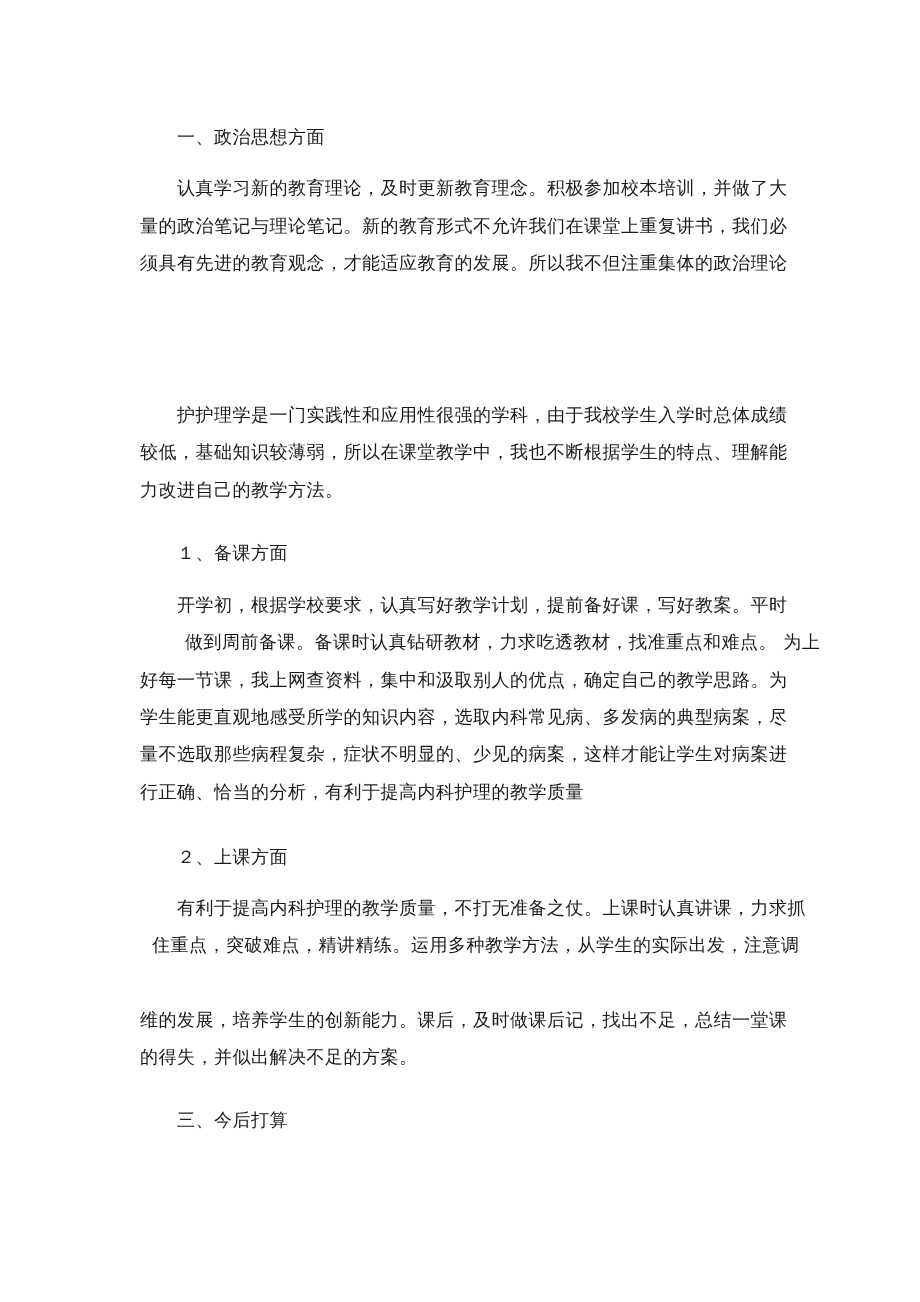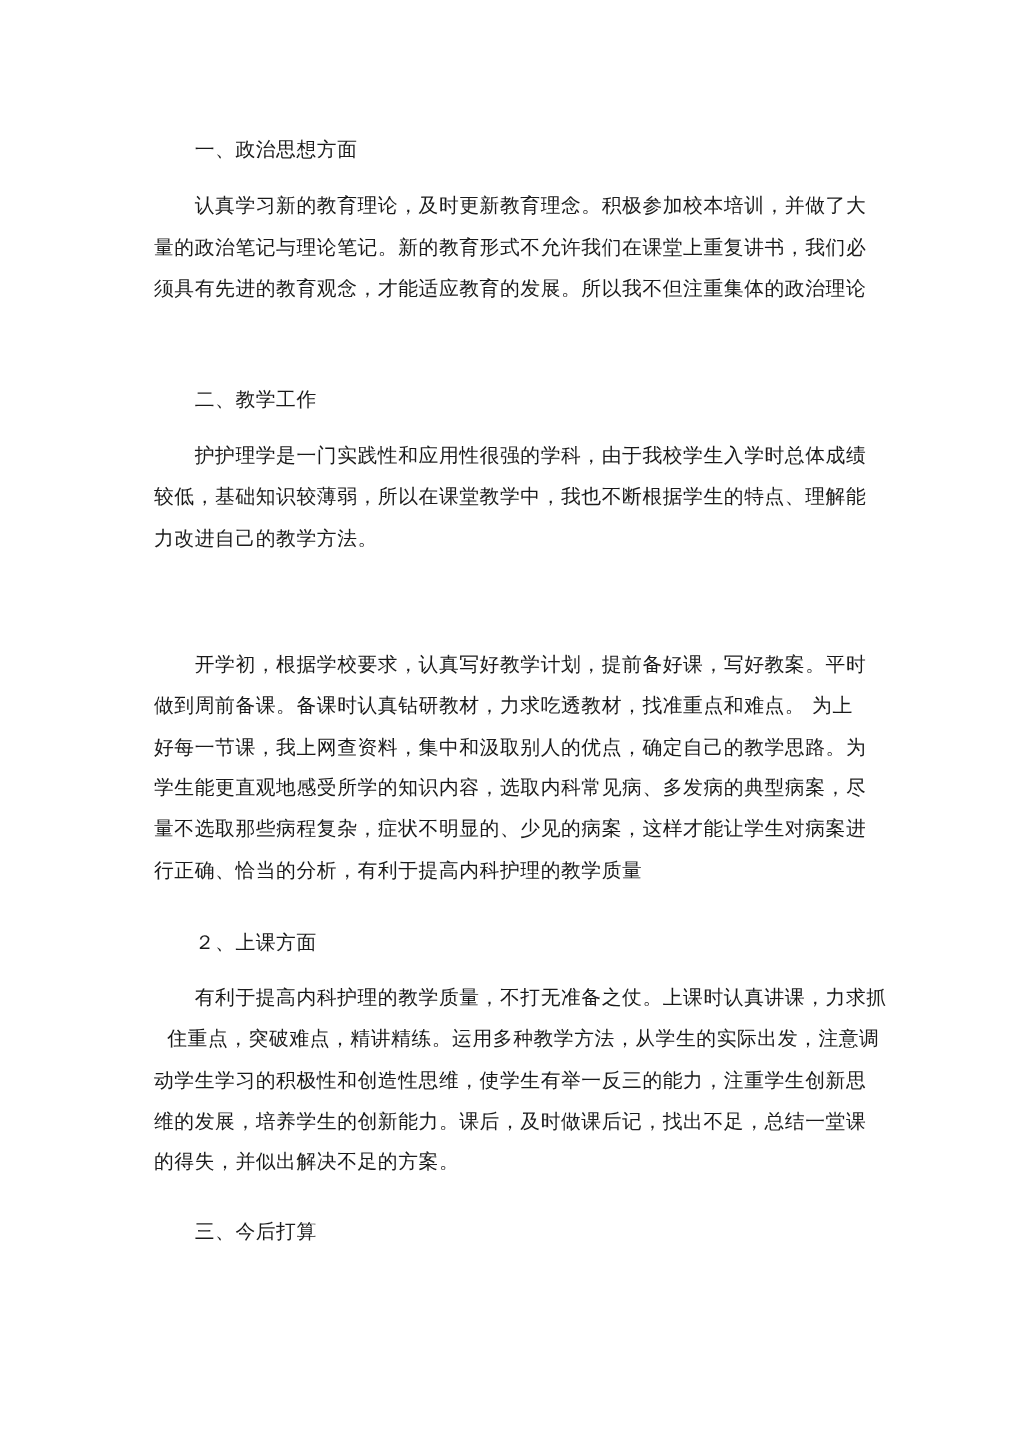--- a/index.html
+++ b/index.html
@@ -38,34 +38,33 @@
 </head>
 <body>
 
 <div class="page">
 
   <div class="line heading" style="top:124px;">一、政治思想方面</div>
   <div class="line indent" style="top:175px;">认真学习新的教育理论，及时更新教育理念。积极参加校本培训，并做了大</div>
   <div class="line" style="top:213px;">量的政治笔记与理论笔记。新的教育形式不允许我们在课堂上重复讲书，我们必</div>
   <div class="line" style="top:250px;">须具有先进的教育观念，才能适应教育的发展。所以我不但注重集体的政治理论</div>
 
-  <div class="line heading" style="top:351px;">二、教学工作</div>
   <div class="line" style="top:439px;">较低，基础知识较薄弱，所以在课堂教学中，我也不断根据学生的特点、理解能</div>
   <div class="line indent" style="top:402px;">护护理学是一门实践性和应用性很强的学科，由于我校学生入学时总体成绩</div>
   <div class="line" style="top:477px;">力改进自己的教学方法。</div>
 
+  <div class="line heading" style="top:540px;">１、备课方面</div>
   <div class="line indent" style="top:592px;">开学初，根据学校要求，认真写好教学计划，提前备好课，写好教案。平时</div>
-  <div class="line" style="top:629px;">做到周前备课。备课时认真钻研教材，力求吃透教材，找准重点和难点。 为上</div>
+  <div class="line" style="top:629px;margin-left:45px;">做到周前备课。备课时认真钻研教材，力求吃透教材，找准重点和难点。 为上</div>
   <div class="line" style="top:667px;">好每一节课，我上网查资料，集中和汲取别人的优点，确定自己的教学思路。为</div>
   <div class="line" style="top:704px;">学生能更直观地感受所学的知识内容，选取内科常见病、多发病的典型病案，尽</div>
   <div class="line" style="top:741px;">量不选取那些病程复杂，症状不明显的、少见的病案，这样才能让学生对病案进</div>
   <div class="line" style="top:779px;">行正确、恰当的分析，有利于提高内科护理的教学质量</div>
 
   <div class="line heading" style="top:844px;font-family:Liberation Serif, serif;">２、上课方面</div>
   <div class="line indent" style="top:895px;">有利于提高内科护理的教学质量，不打无准备之仗。上课时认真讲课，力求抓</div>
   <div class="line" style="top:932px;margin-left:12px;">住重点，突破难点，精讲精练。运用多种教学方法，从学生的实际出发，注意调</div>
-  <div class="line" style="top:970px;">动学生学习的积极性和创造性思维，使学生有举一反三的能力，注重学生创新思</div>
   <div class="line" style="top:1007px;">维的发展，培养学生的创新能力。课后，及时做课后记，找出不足，总结一堂课</div>
   <div class="line" style="top:1044px;">的得失，并似出解决不足的方案。</div>
 
   <div class="line heading" style="top:1107px;">三、今后打算</div>
 
 </div>
 
 </body></html>

